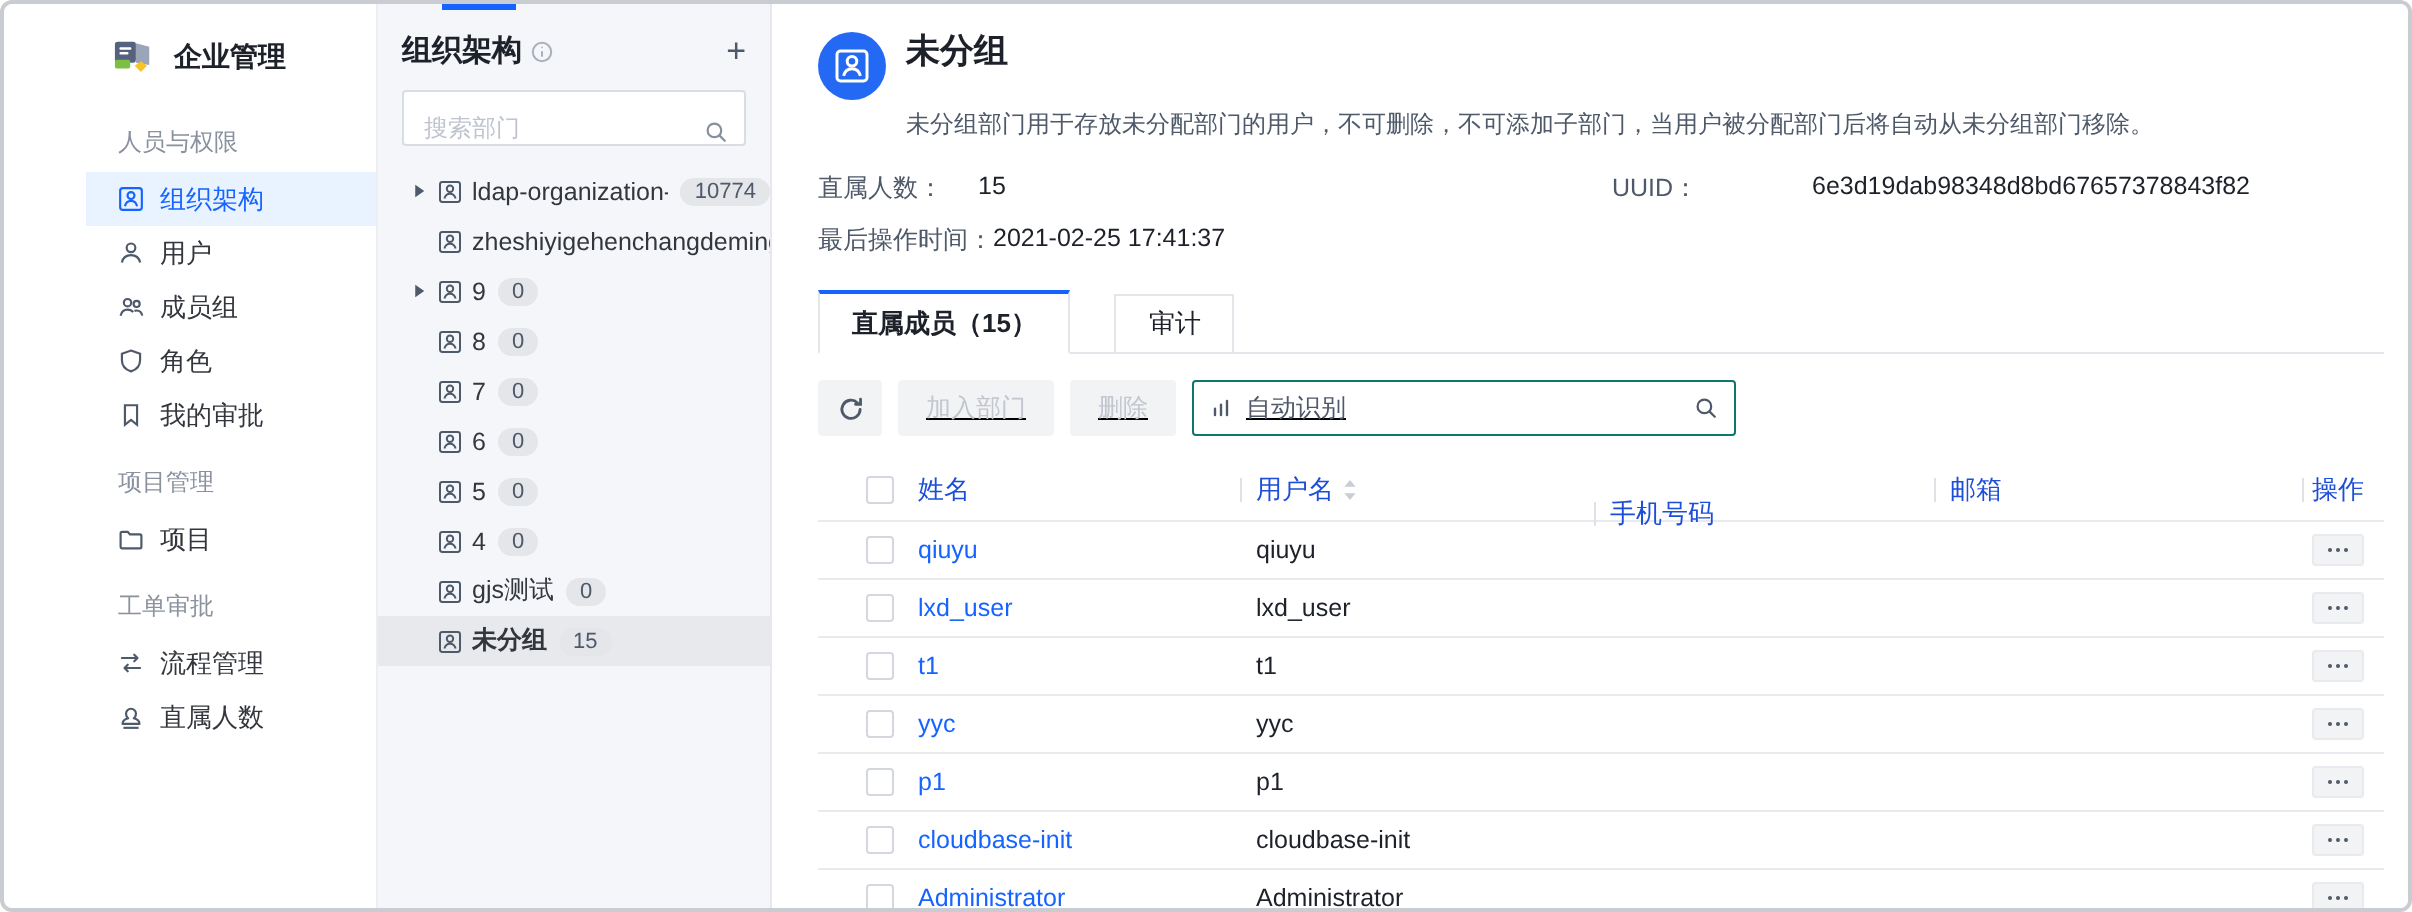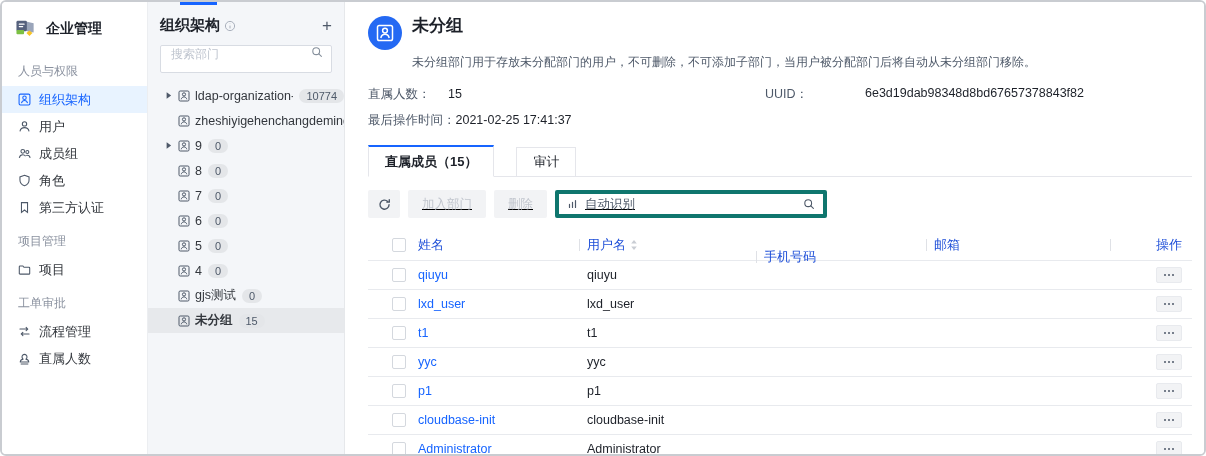--- a/index.html
+++ b/index.html
@@ -1,65 +1,65 @@
 <!DOCTYPE html>
 <html><head>
 <meta charset="utf-8">
 <style>
   html,body{margin:0;padding:0;background:#fff;font-family:"Liberation Sans","DejaVu Sans",sans-serif;}
   *{box-sizing:border-box;}
-  #frame{width:1206px;height:456px;border:2px solid #c9ccd1;border-radius:6px;overflow:hidden;display:flex;background:#fff;}
+  #frame{width:1206px;height:456px;border:2px solid #c9ccd1;border-radius:6px;overflow:hidden;display:flex;background:#fff;padding-left:41px;}
   
   .sidebar{width:146px;background:#fff;border-right:1px solid #eceef1;flex-shrink:0;}
   .logo-row{display:flex;align-items:center;gap:8px;padding:16px 12px 12px 12px;}
   .logo-title{font-size:14px;font-weight:bold;color:#1d2129;}
   .sec-label{font-size:12px;color:#8a919f;padding:12px 16px 6px 16px;}
   .nav-item{display:flex;align-items:center;gap:8px;height:27px;padding:0 16px;font-size:13px;color:#33373d;cursor:pointer;}
   .nav-item .ic{display:flex;color:#4e5969;}
   .nav-item.active{background:#e8f3ff;color:#1664ff;}
   .nav-item.active .ic{color:#1664ff;}
   
   .orgpanel{width:197px;background:#f4f6f9;border-right:1px solid #e6e8eb;flex-shrink:0;position:relative;}
   .scrollbar-thumb{position:absolute;top:0;left:32px;width:37px;height:3px;background:#1664ff;}
   .org-head{display:flex;align-items:center;padding:14px 12px 10px 12px;}
   .org-title{font-size:15px;font-weight:bold;color:#1d2129;}
   .info-ic{margin-left:4px;color:#a9b0bc;display:flex;}
   .plus-btn{margin-left:auto;font-size:17px;color:#4e5969;line-height:14px;cursor:pointer;}
-  .org-search{margin:0 12px;height:28px;background:#fff;border:1px solid #d8dce3;border-radius:2px;display:flex;align-items:flex-start;padding:0 8px;}
+  .org-search{margin:0 12px;height:28px;background:#fff;border:1px solid #d8dce3;border-radius:2px;display:flex;align-items:flex-end;padding:0 8px;}
   .org-search input{border:none;outline:none;flex:1;font-size:12px;color:#333;min-width:0;background:transparent;font-family:inherit;}
   .org-search input::placeholder{color:#bfc5cf;}
   .tree{margin-top:10px;}
   .tree-item{display:flex;align-items:center;height:25px;padding-left:16px;font-size:12.5px;color:#33373d;white-space:nowrap;overflow:hidden;cursor:pointer;}
   .tree-item.selected{background:#e7e9ec;font-weight:bold;}
   .twisty{width:14px;flex-shrink:0;display:flex;align-items:center;}
   .twisty svg{display:block;}
   .tree-ic{display:flex;color:#4e5969;margin-right:5px;flex-shrink:0;}
   .tlabel{overflow:hidden;text-overflow:clip;}
   .badge{margin-left:6px;background:#e4e6e9;border-radius:9px;padding:1px 7px;font-size:11px;font-weight:normal;color:#4e5969;flex-shrink:0;}
   
   .main{flex:1;background:#fff;padding:14px 12px 0 23px;overflow:hidden;}
   .mhead{display:flex;gap:10px;}
   .mhead-icon{width:34px;height:34px;border-radius:50%;background:#2469f3;display:flex;align-items:center;justify-content:center;color:#fff;flex-shrink:0;}
   .mtitle{font-size:17px;font-weight:bold;color:#1d2129;line-height:20px;}
   .mdesc{font-size:12px;color:#4e5969;margin-top:18px;}
   .meta{margin-top:10px;}
   .meta-row{display:flex;height:26px;align-items:center;font-size:12.5px;}
-  .meta-left{width:397px;display:flex;align-items:center;}
+  .meta-left{width:397px;display:flex;}
   .meta-right{display:flex;}
   .meta-label{color:#4e5969;min-width:80px;}
   .meta-label.uuid{min-width:100px;}
   .meta-val{color:#1d2129;}
   .tabs{display:flex;align-items:flex-end;gap:22px;border-bottom:1px solid #e5e6eb;margin-top:12px;}
   .tab{margin-bottom:-1px;height:30px;line-height:28px;padding:0 16px;border:1px solid #e5e6eb;background:#fff;font-size:13px;color:#1d2129;cursor:pointer;}
   .tab.active{height:32px;line-height:29px;border-top:2px solid #1664ff;border-bottom:1px solid #fff;font-weight:bold;}
   .toolbar{display:flex;gap:8px;margin-top:13px;text-decoration:underline;}
   .tbtn{height:28px;background:#f2f3f5;border:none;border-radius:2px;font-size:12.5px;padding:0 14px;font-family:inherit;cursor:pointer;}
   .tbtn.icon-only{width:32px;display:flex;align-items:center;justify-content:center;color:#4e5969;padding:0;}
   .tbtn.disabled{color:#c2c6ce;cursor:default;}
-  .main-search{width:272px;height:28px;border:4px solid #0f766e;border-radius:2px;background:#fff;display:flex;align-items:center;padding:0 8px;gap:6px;cursor:text;}
+  .main-search{width:272px;height:28px;border:1px solid #0f766e;border-radius:2px;background:#fff;display:flex;align-items:center;padding:0 8px;gap:6px;cursor:text;}
   .main-search .tag{font-size:12.5px;color:#4e5969;}
   .main-search .sp{flex:1;}
   
   .table{margin-top:12px;}
   .thead,.trow{display:flex;align-items:center;}
   .thead{height:30px;font-size:13px;color:#1d4ed8;}
   .trow{height:29px;border-top:1px solid #e8eaee;font-size:12.5px;color:#1d2129;}
   .c-check{width:44px;padding-left:24px;display:flex;align-items:center;flex-shrink:0;}
   .c-name{width:167px;padding-left:6px;flex-shrink:0;}
   .c-user{width:177px;padding-left:8px;flex-shrink:0;}
@@ -178,21 +178,21 @@
           </svg>
         </span>
       <span>角色</span>
     </div>
     <div class="nav-item">
       <span class="ic">
           <svg width="13" height="13" viewBox="0 0 12 12">
             <use href="#i-bookmark"></use>
           </svg>
         </span>
-      <span>第三方认证</span>
+      <span>我的审批</span>
     </div>
 
     <div class="sec-label">项目管理</div>
     <div class="nav-item">
       <span class="ic">
           <svg width="13" height="13" viewBox="0 0 12 12">
             <use href="#i-folder"></use>
           </svg>
         </span>
       <span>项目</span>

